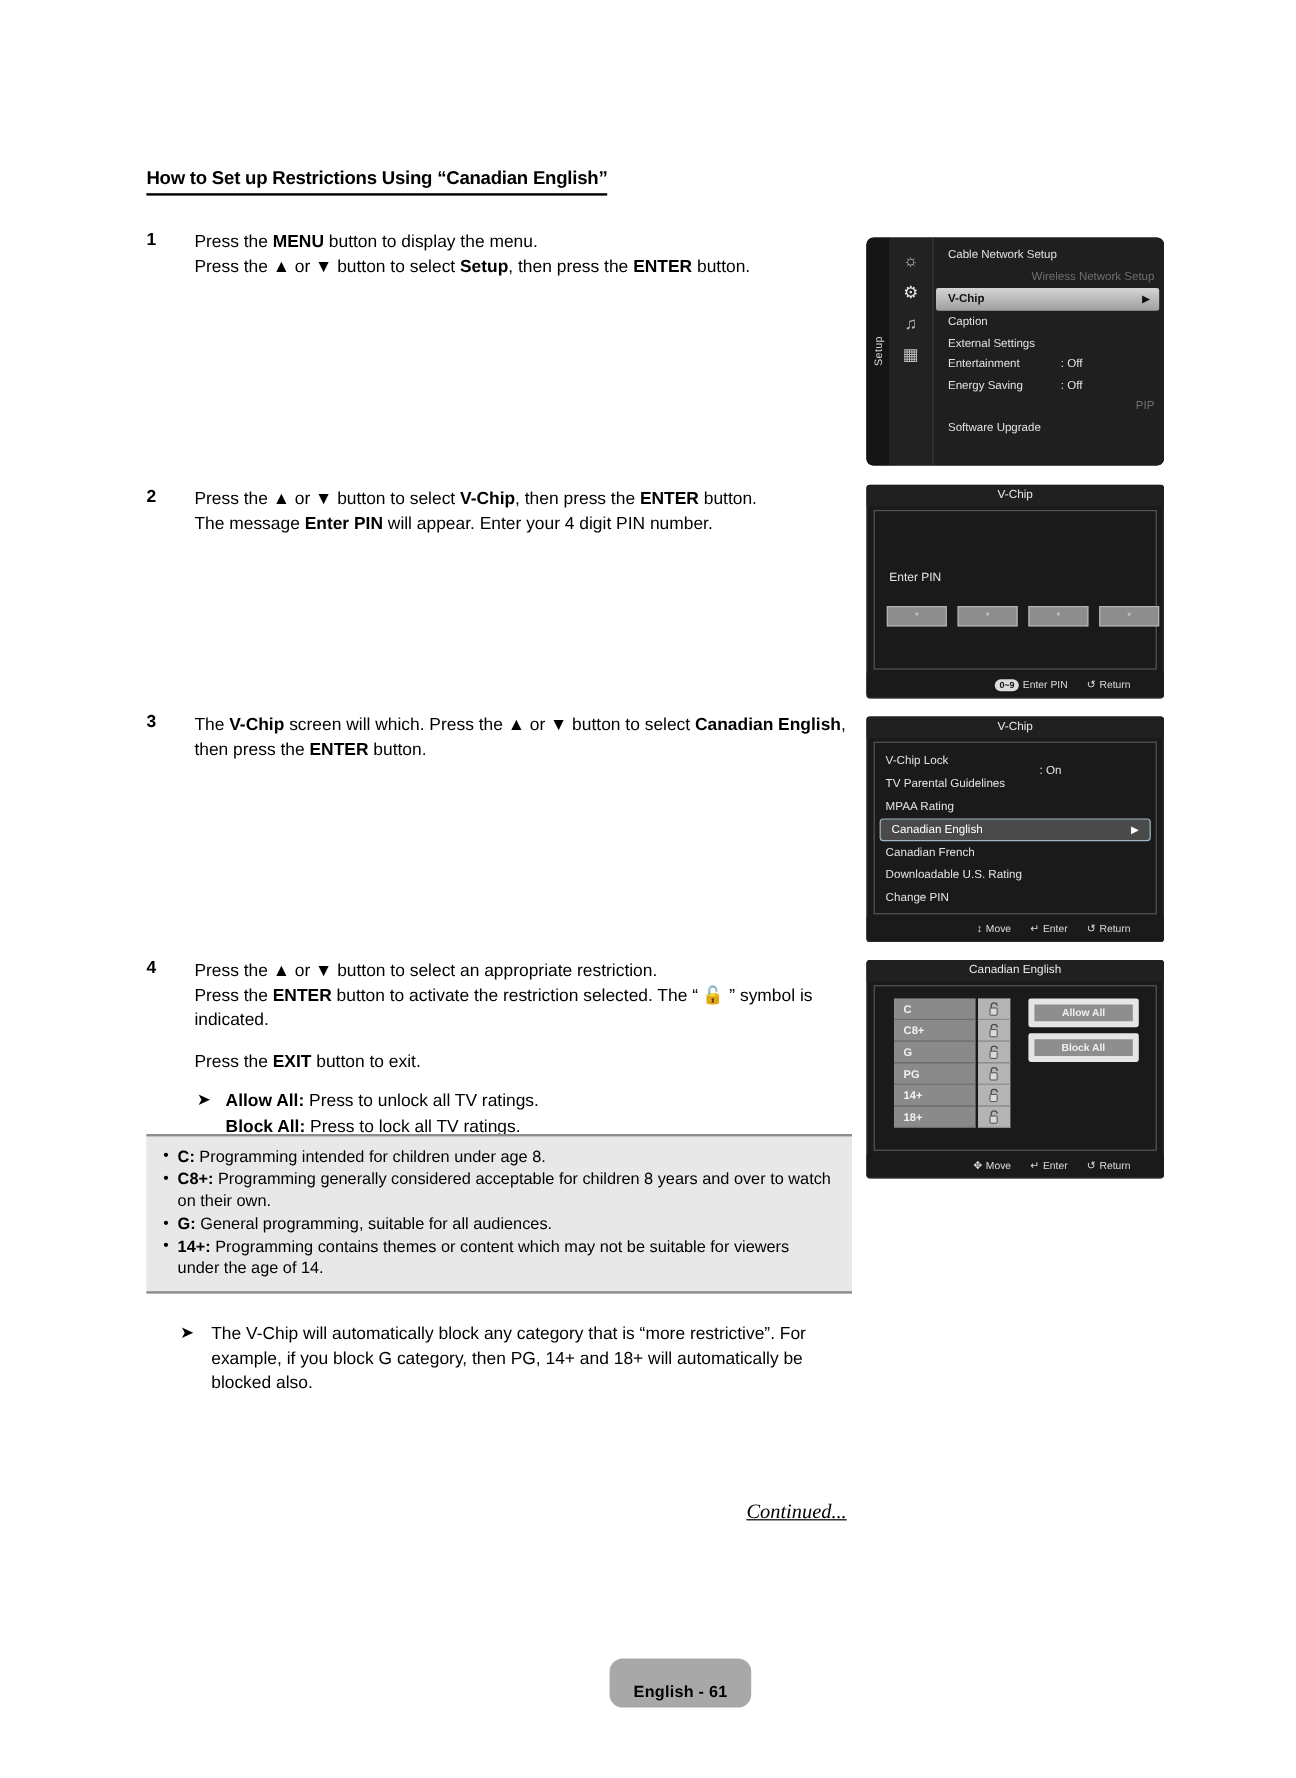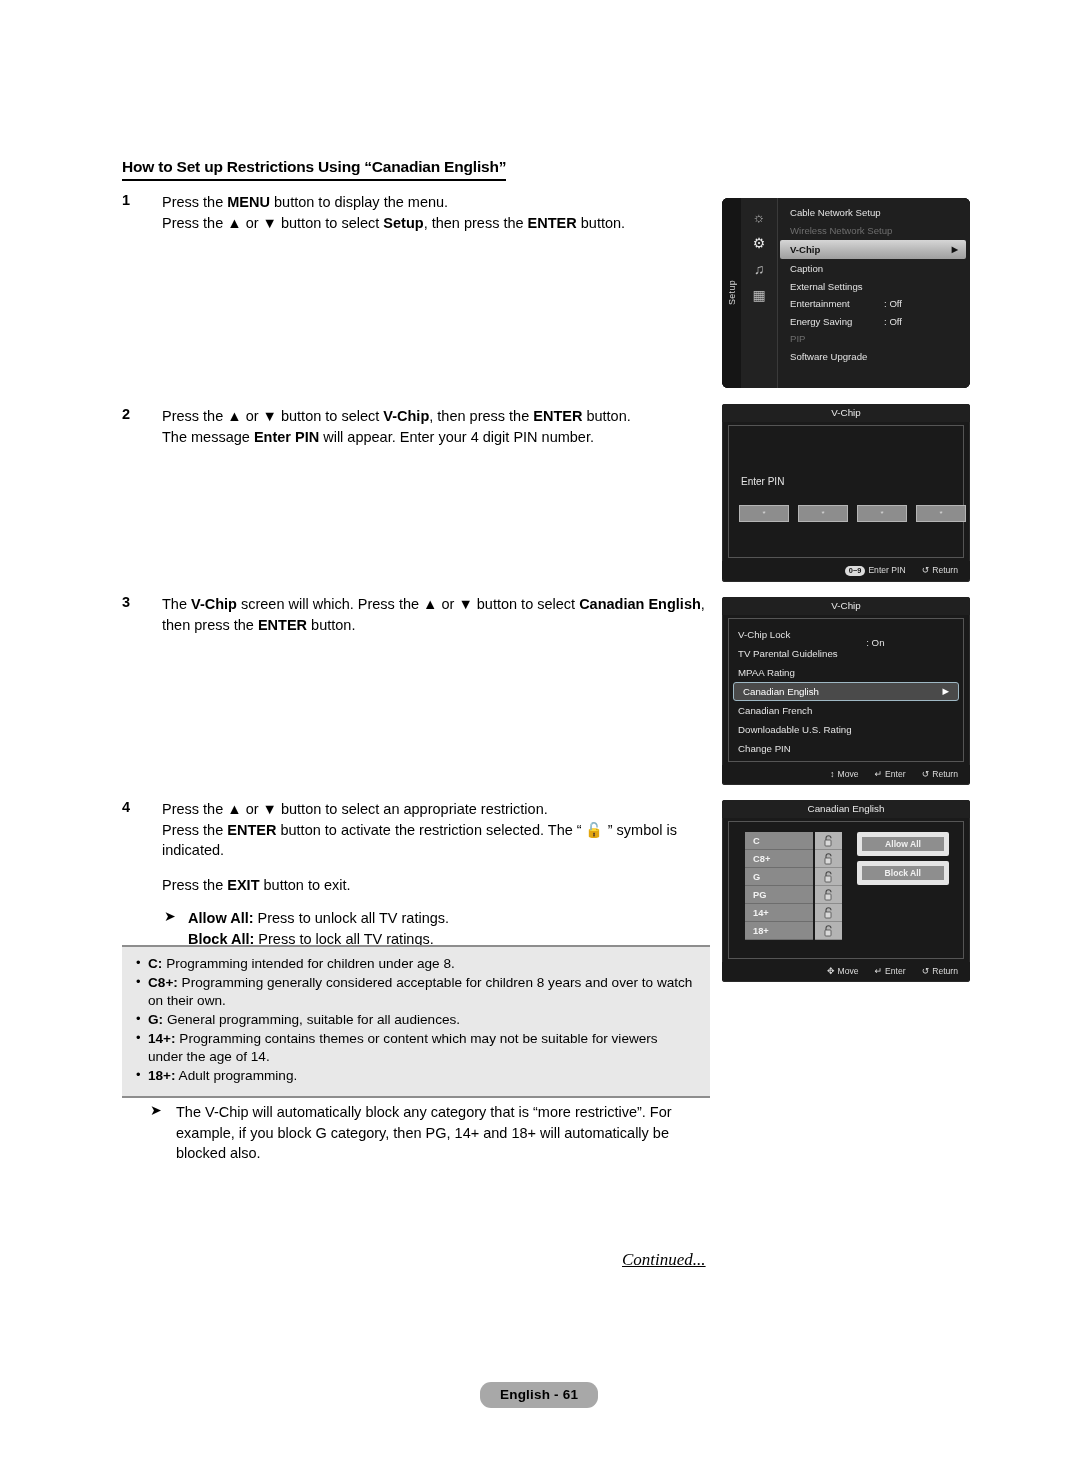--- a/index.html
+++ b/index.html
@@ -10,21 +10,21 @@
     font-family:"Liberation Sans", sans-serif;
     color:#000;
     position:relative;
     overflow:hidden;
   }
 
   
   .page { position:absolute; left:0; top:0; width:1080px; height:1482px; }
 
   .doc-title {
-    position:absolute; left:122px; top:158px;
+    position:absolute; left:122px; top:140px;
     font-size:15.5px; font-weight:bold; letter-spacing:-0.2px;
     border-bottom:2px solid #000; padding-bottom:3px;
   }
 
   .step { position:absolute; left:122px; width:600px; }
   .step .num {
     position:absolute; left:0; top:0; width:22px;
     font-weight:bold; font-size:14.5px;
   }
   .step .body {
@@ -69,24 +69,24 @@
   .note-bottom .arw { position:absolute; left:0; top:-1px; font-size:14px; }
 
   .continued {
     position:absolute; left:622px; top:1250px;
     font-family:"Liberation Serif", serif;
     font-style:italic; font-size:17px;
     text-decoration:underline;
   }
 
   .page-badge {
-    position:absolute; left:480px; top:1382px;
+    position:absolute; left:508px; top:1382px;
     background:#a8a8a8; color:#000;
     border-radius:11px;
-    padding:5px 20px 6px 20px;
+    padding:20px 20px 6px 20px;
     font-size:13.5px; font-weight:bold;
     letter-spacing:0.2px;
   }
 
   
   .osd { position:absolute; }
 
   
   .osd1 {
     left:722px; top:198px; width:248px; height:190px;
@@ -119,21 +119,21 @@
     flex:1; background:#1f1f1f; border-left:1px solid #3a3a3a;
     padding:6px 0 16px 0; position:relative;
   }
   .osd1-list .row {
     height:17.5px; line-height:17.5px;
     padding:0 8px 0 12px;
     font-size:9.6px; color:#e2e2e2;
     display:flex; justify-content:space-between; align-items:center;
     white-space:nowrap;
   }
-  .osd1-list .row.dim { color:#6e6e6e; }
+  .osd1-list .row.dim { color:#6e6e6e;justify-content:flex-end; }
   .osd1-list .row .val { color:#e2e2e2; padding-right:60px; }
   .osd1-list .row.hl {
     background:linear-gradient(180deg,#d6d6d6 0%,#b9b9b9 50%,#9f9f9f 100%);
     color:#111; font-weight:bold;
     margin:1px 4px 1px 2px;
     border-radius:2px;
     height:19px; line-height:19px;
     padding-left:10px;
   }
   .osd1-list .row.hl .caret { color:#111; font-size:8px; }
@@ -153,21 +153,21 @@
   }
   .dlg-inner {
     margin:3px 6px 3px 6px;
     border:1px solid #555;
     position:relative;
   }
   .dlg-footer {
     height:18px; line-height:18px;
     background:#1a1a1a;
     display:flex; justify-content:flex-end; align-items:center;
-    gap:16px; padding-right:12px;
+    gap:16px; padding-right:28px;
     color:#dcdcdc; font-size:8.6px;
   }
   .key-pill {
     display:inline-block; background:#dcdcdc; color:#111;
     border-radius:6px; padding:0 4px;
     font-size:7.4px; font-weight:bold; line-height:10px;
     margin-right:3px; vertical-align:middle;
   }
   .glyph { font-size:9px; margin-right:3px; }
 
@@ -294,21 +294,20 @@
       </div>
     </div>
   </div>
 
   <div class="info-box">
     <ul>
       <li><b>C:</b><span> Programming intended for children under age 8.</span></li>
       <li><b>C8+:</b><span> Programming generally considered acceptable for children 8 years and over to watch on their own.</span></li>
       <li><b>G:</b><span> General programming, suitable for all audiences.</span></li>
       <li><b>14+:</b><span> Programming contains themes or content which may not be suitable for viewers under the age of 14.</span></li>
-      <li><b>18+:</b><span> Adult programming.</span></li>
     </ul>
   </div>
 
   <div class="note-bottom">
     <span class="arw">➤</span>
     <span>The V-Chip will automatically block any category that is “more restrictive”. For example, if you block G category, then PG, 14+ and 18+ will automatically be blocked also.</span>
   </div>
 
   <div class="continued">Continued...</div>
 

